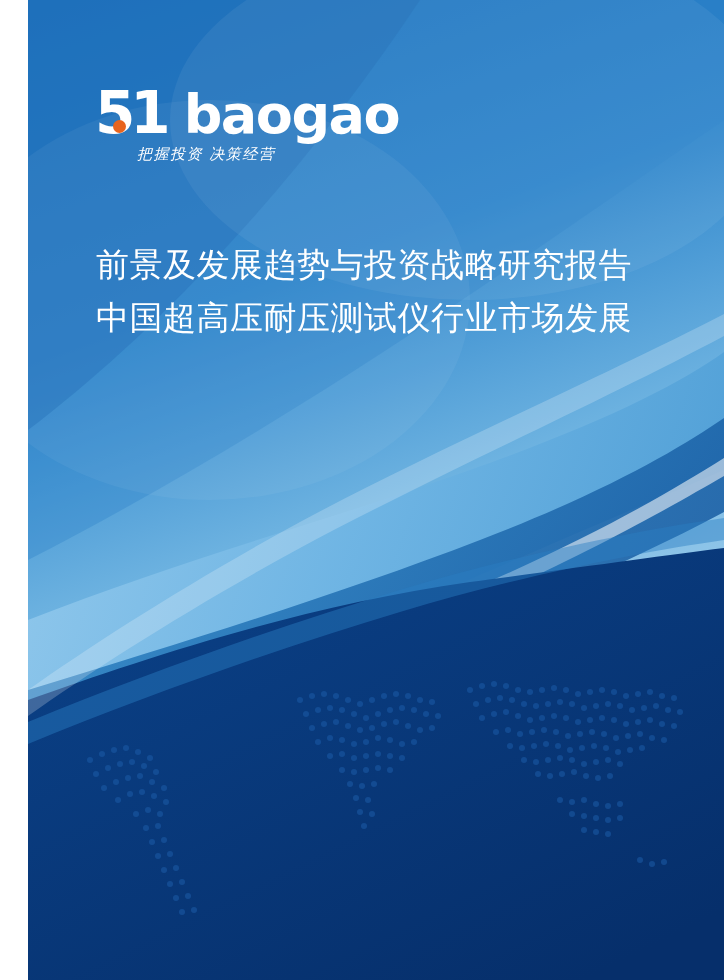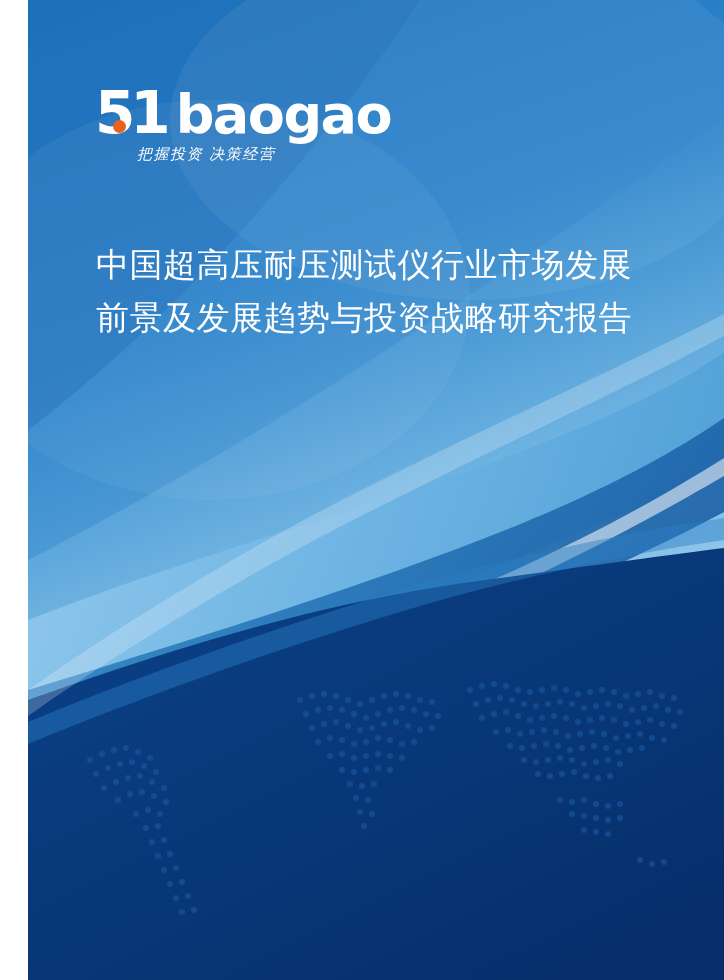--- a/index.html
+++ b/index.html
@@ -66,21 +66,21 @@
     color: #ffffff;
     letter-spacing: -1px;
     margin-left: -3px;
   }
   .logo-word {
     font-family: "DejaVu Sans", sans-serif;
     font-size: 54px;
     font-weight: bold;
     color: #ffffff;
     letter-spacing: -1.5px;
-    margin-left: 6px;
+    margin-left: 14px;
   }
   .logo-tag {
     margin-top: 3px;
     margin-left: 42px;
     font-family: "DejaVu Sans", sans-serif;
     font-size: 15px;
     font-style: italic;
     color: #ffffff;
     letter-spacing: 1.5px;
   }
@@ -405,17 +405,17 @@
     <div class="logo-row">
       <span class="logo-5">5</span>
       <span class="logo-1">1</span>
       <span class="logo-word">baogao</span>
     </div>
     <div class="logo-tag">把握投资 决策经营</div>
     <div class="logo-dot"></div>
   </div>
 
   <div class="title-block">
+    <div class="title-line">前景及发展趋势与投资战略研究报告</div>
     <div class="title-line">中国超高压耐压测试仪行业市场发展</div>
-    <div class="title-line">前景及发展趋势与投资战略研究报告</div>
   </div>
 
 </div>
 
 </body></html>

